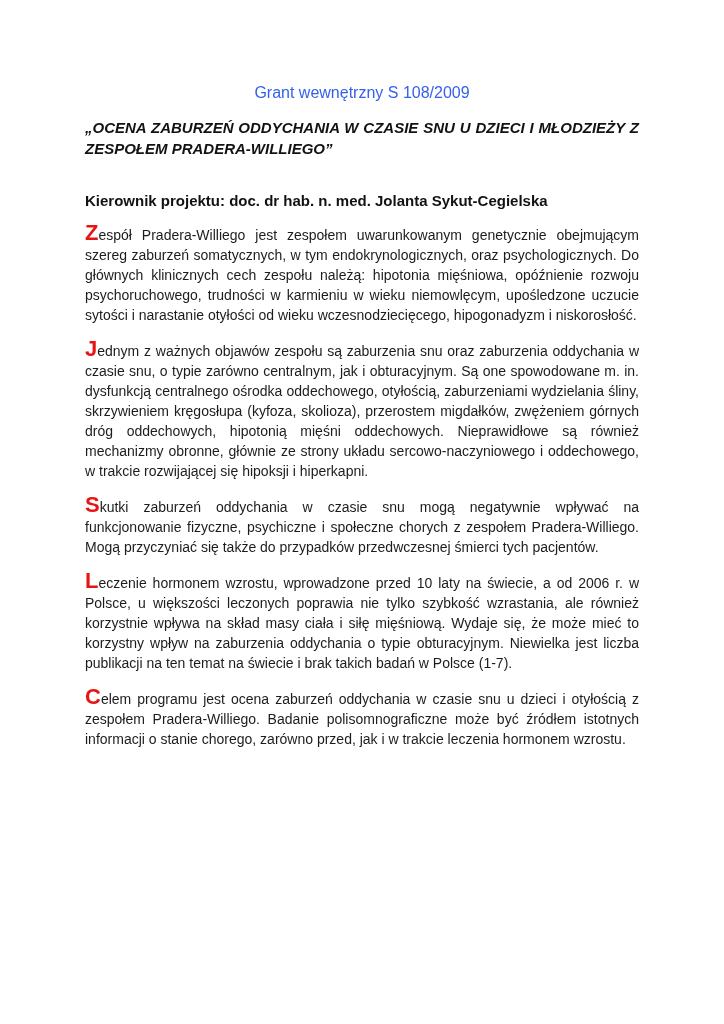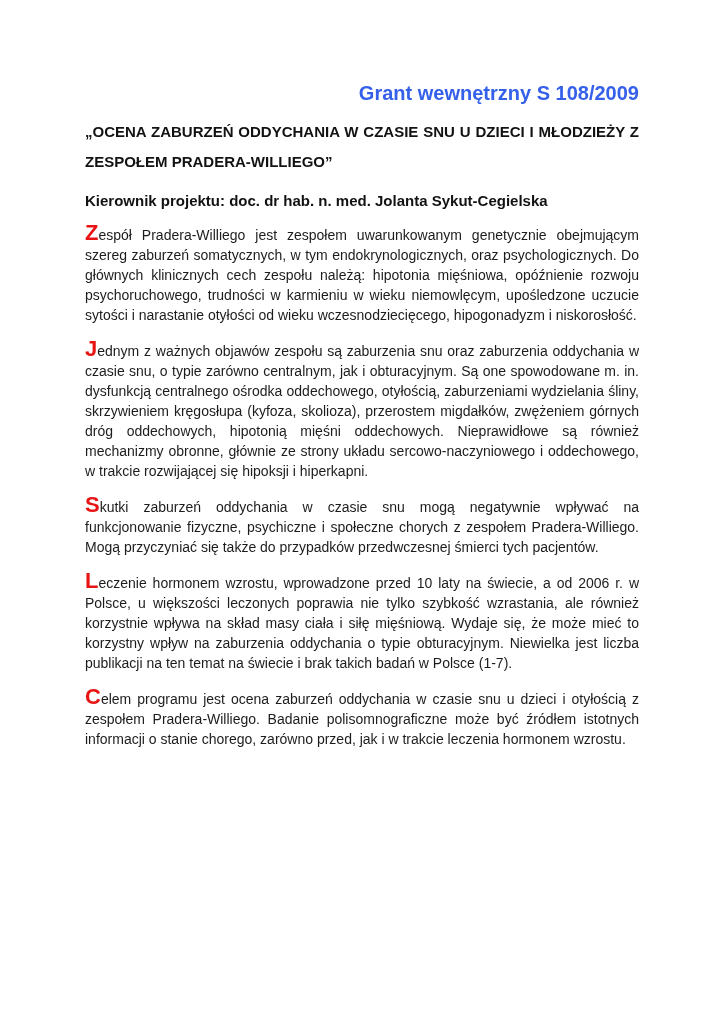--- a/index.html
+++ b/index.html
@@ -13,36 +13,37 @@
     height: 1024px;
     box-sizing: border-box;
     padding: 84px 85px 0 85px;
     overflow: hidden;
     background: var(--page-background, #ffffff);
     font-family: "Liberation Sans", "DejaVu Sans", sans-serif;
     color: var(--body-text, #1c1c1c);
     -webkit-font-smoothing: antialiased;
   }
   .doc-title {
-    font-size: 20px;
-    font-weight: bold;
+    font-size: 16px;
+    font-weight: normal;
     line-height: 18px;
-    text-align: right;
+    text-align: center;
     color: var(--title-blue, #3560ea);
   }
   .doc-heading {
     margin-top: 15px;
     font-size: 15px;
     font-weight: bold;
-    line-height: 30px;
+    line-height: 21px;
     text-align: justify;
     color: #121212;
+    font-style: italic;
   }
   .doc-lead {
-    margin-top: 13px;
+    margin-top: 31px;
     font-size: 15px;
     font-weight: bold;
     line-height: 21px;
     color: #121212;
   }
   .para {
     margin: 16px 0 0 0;
     font-size: 14px;
     line-height: 20px;
     text-align: justify;

